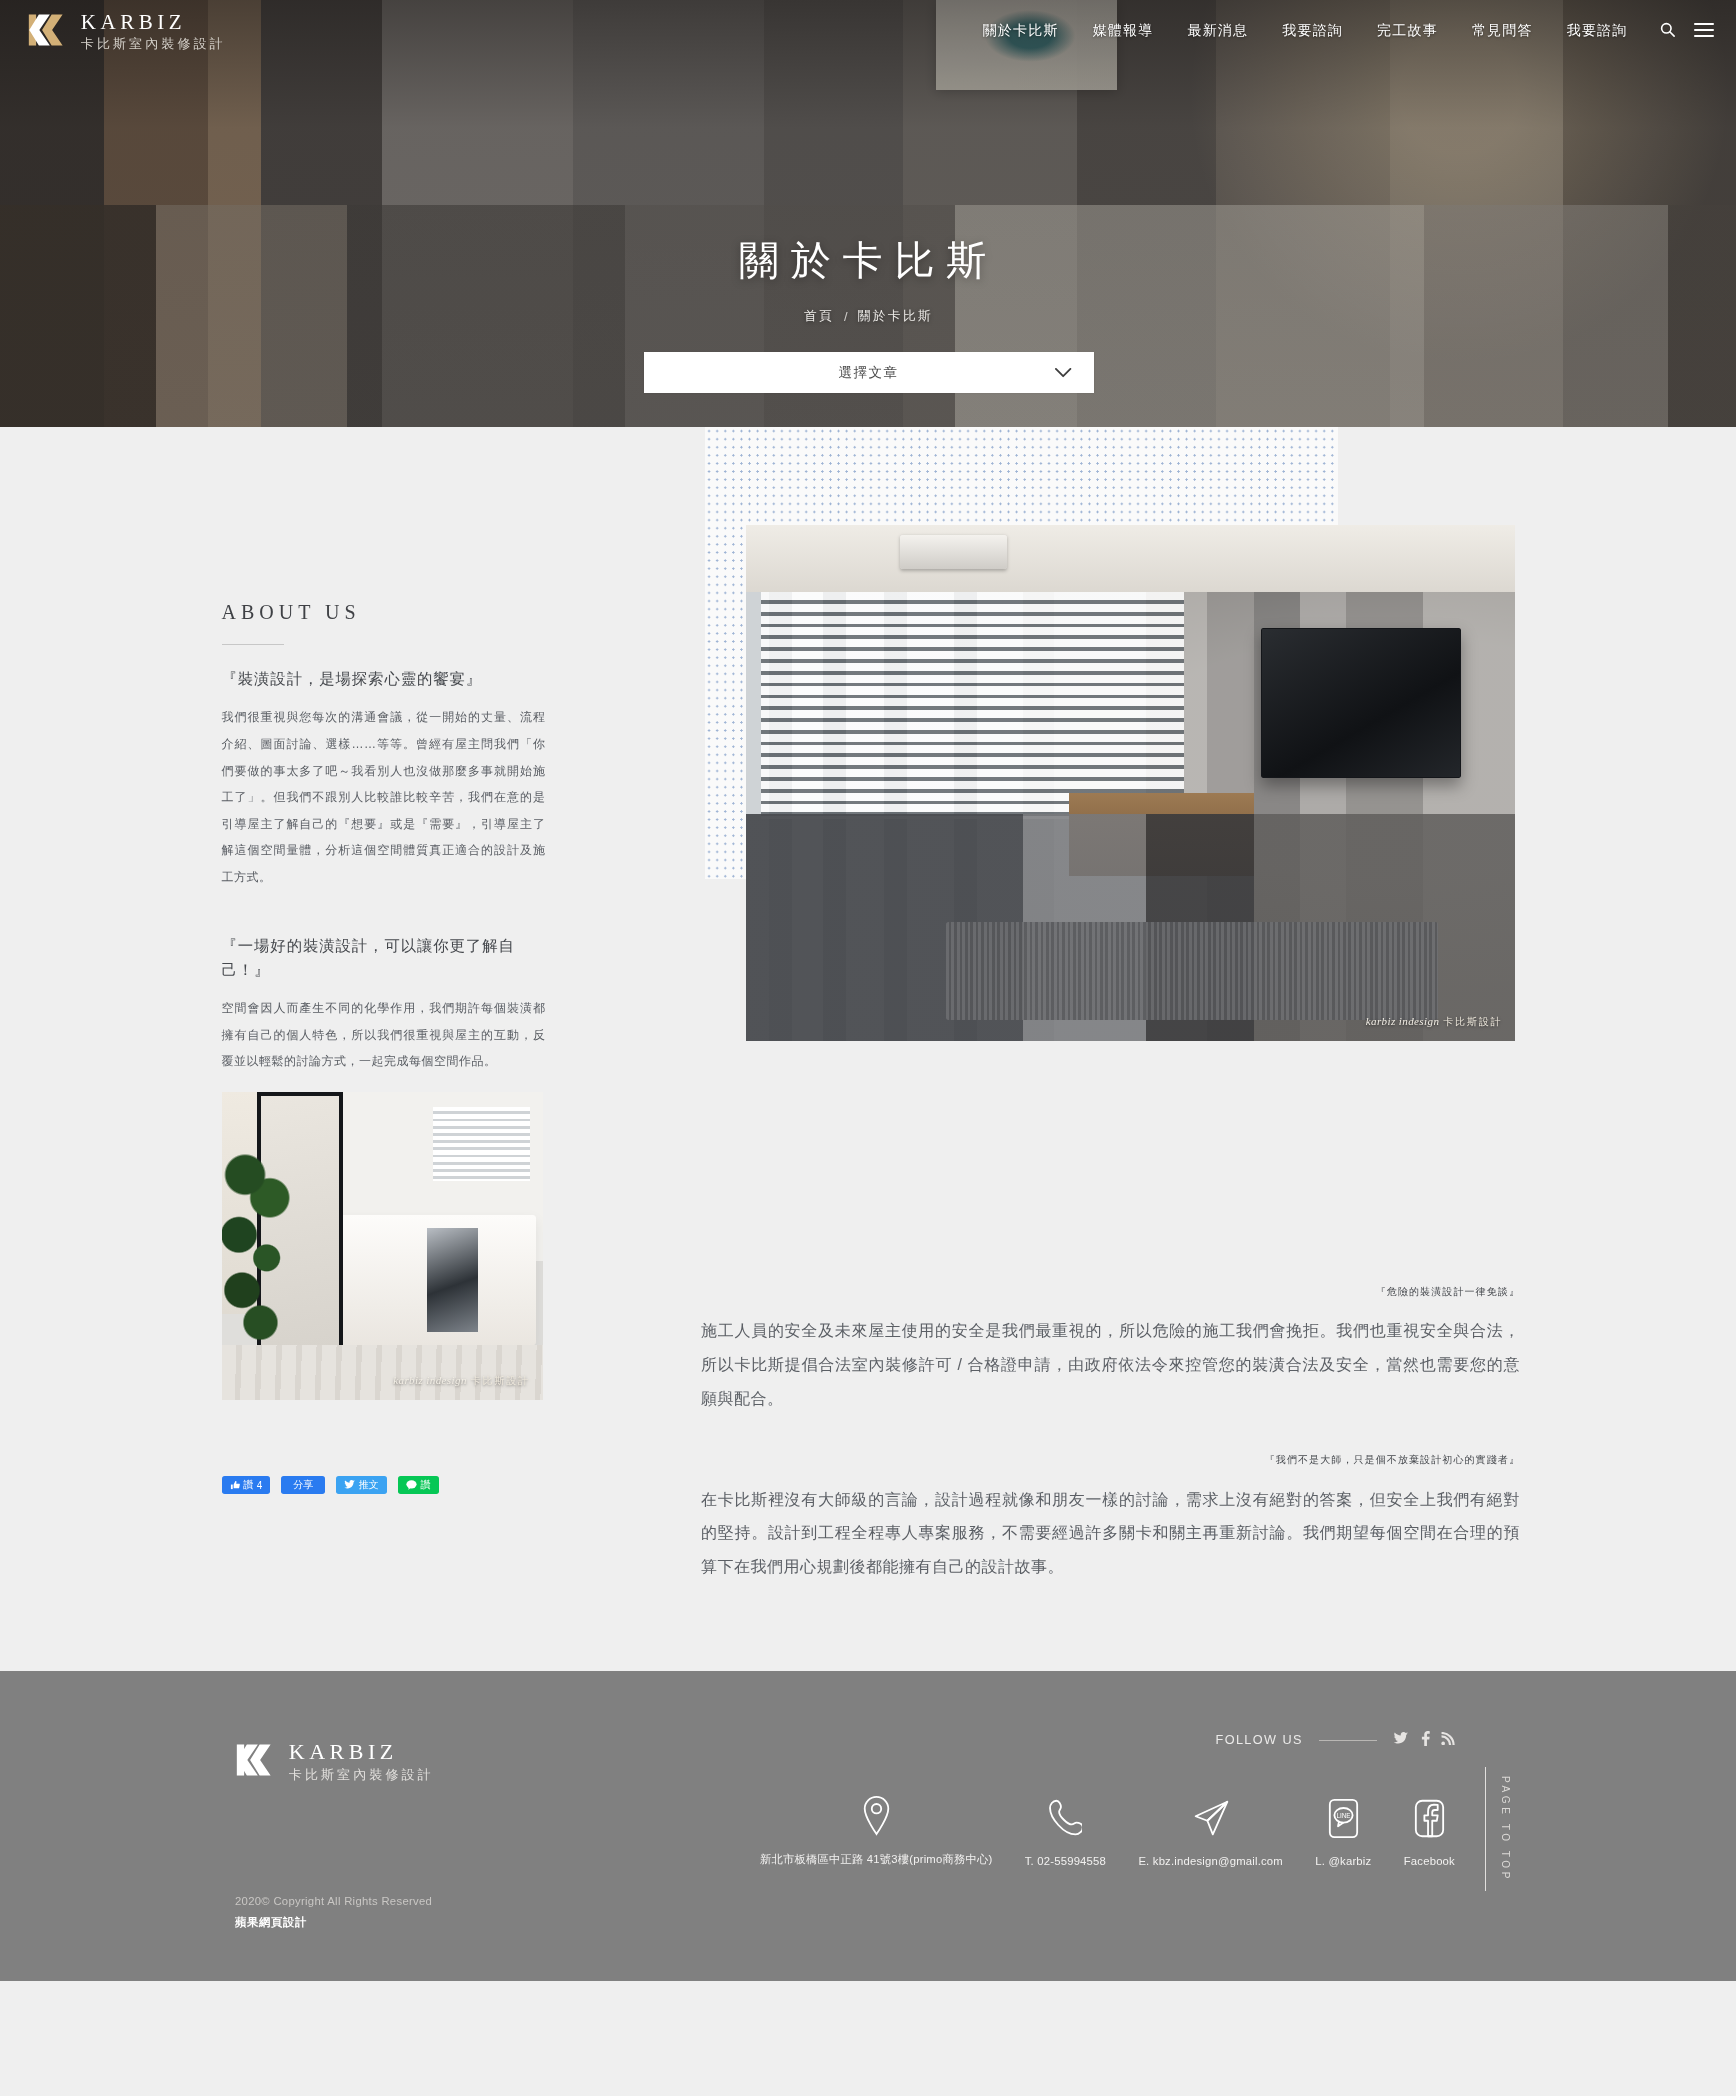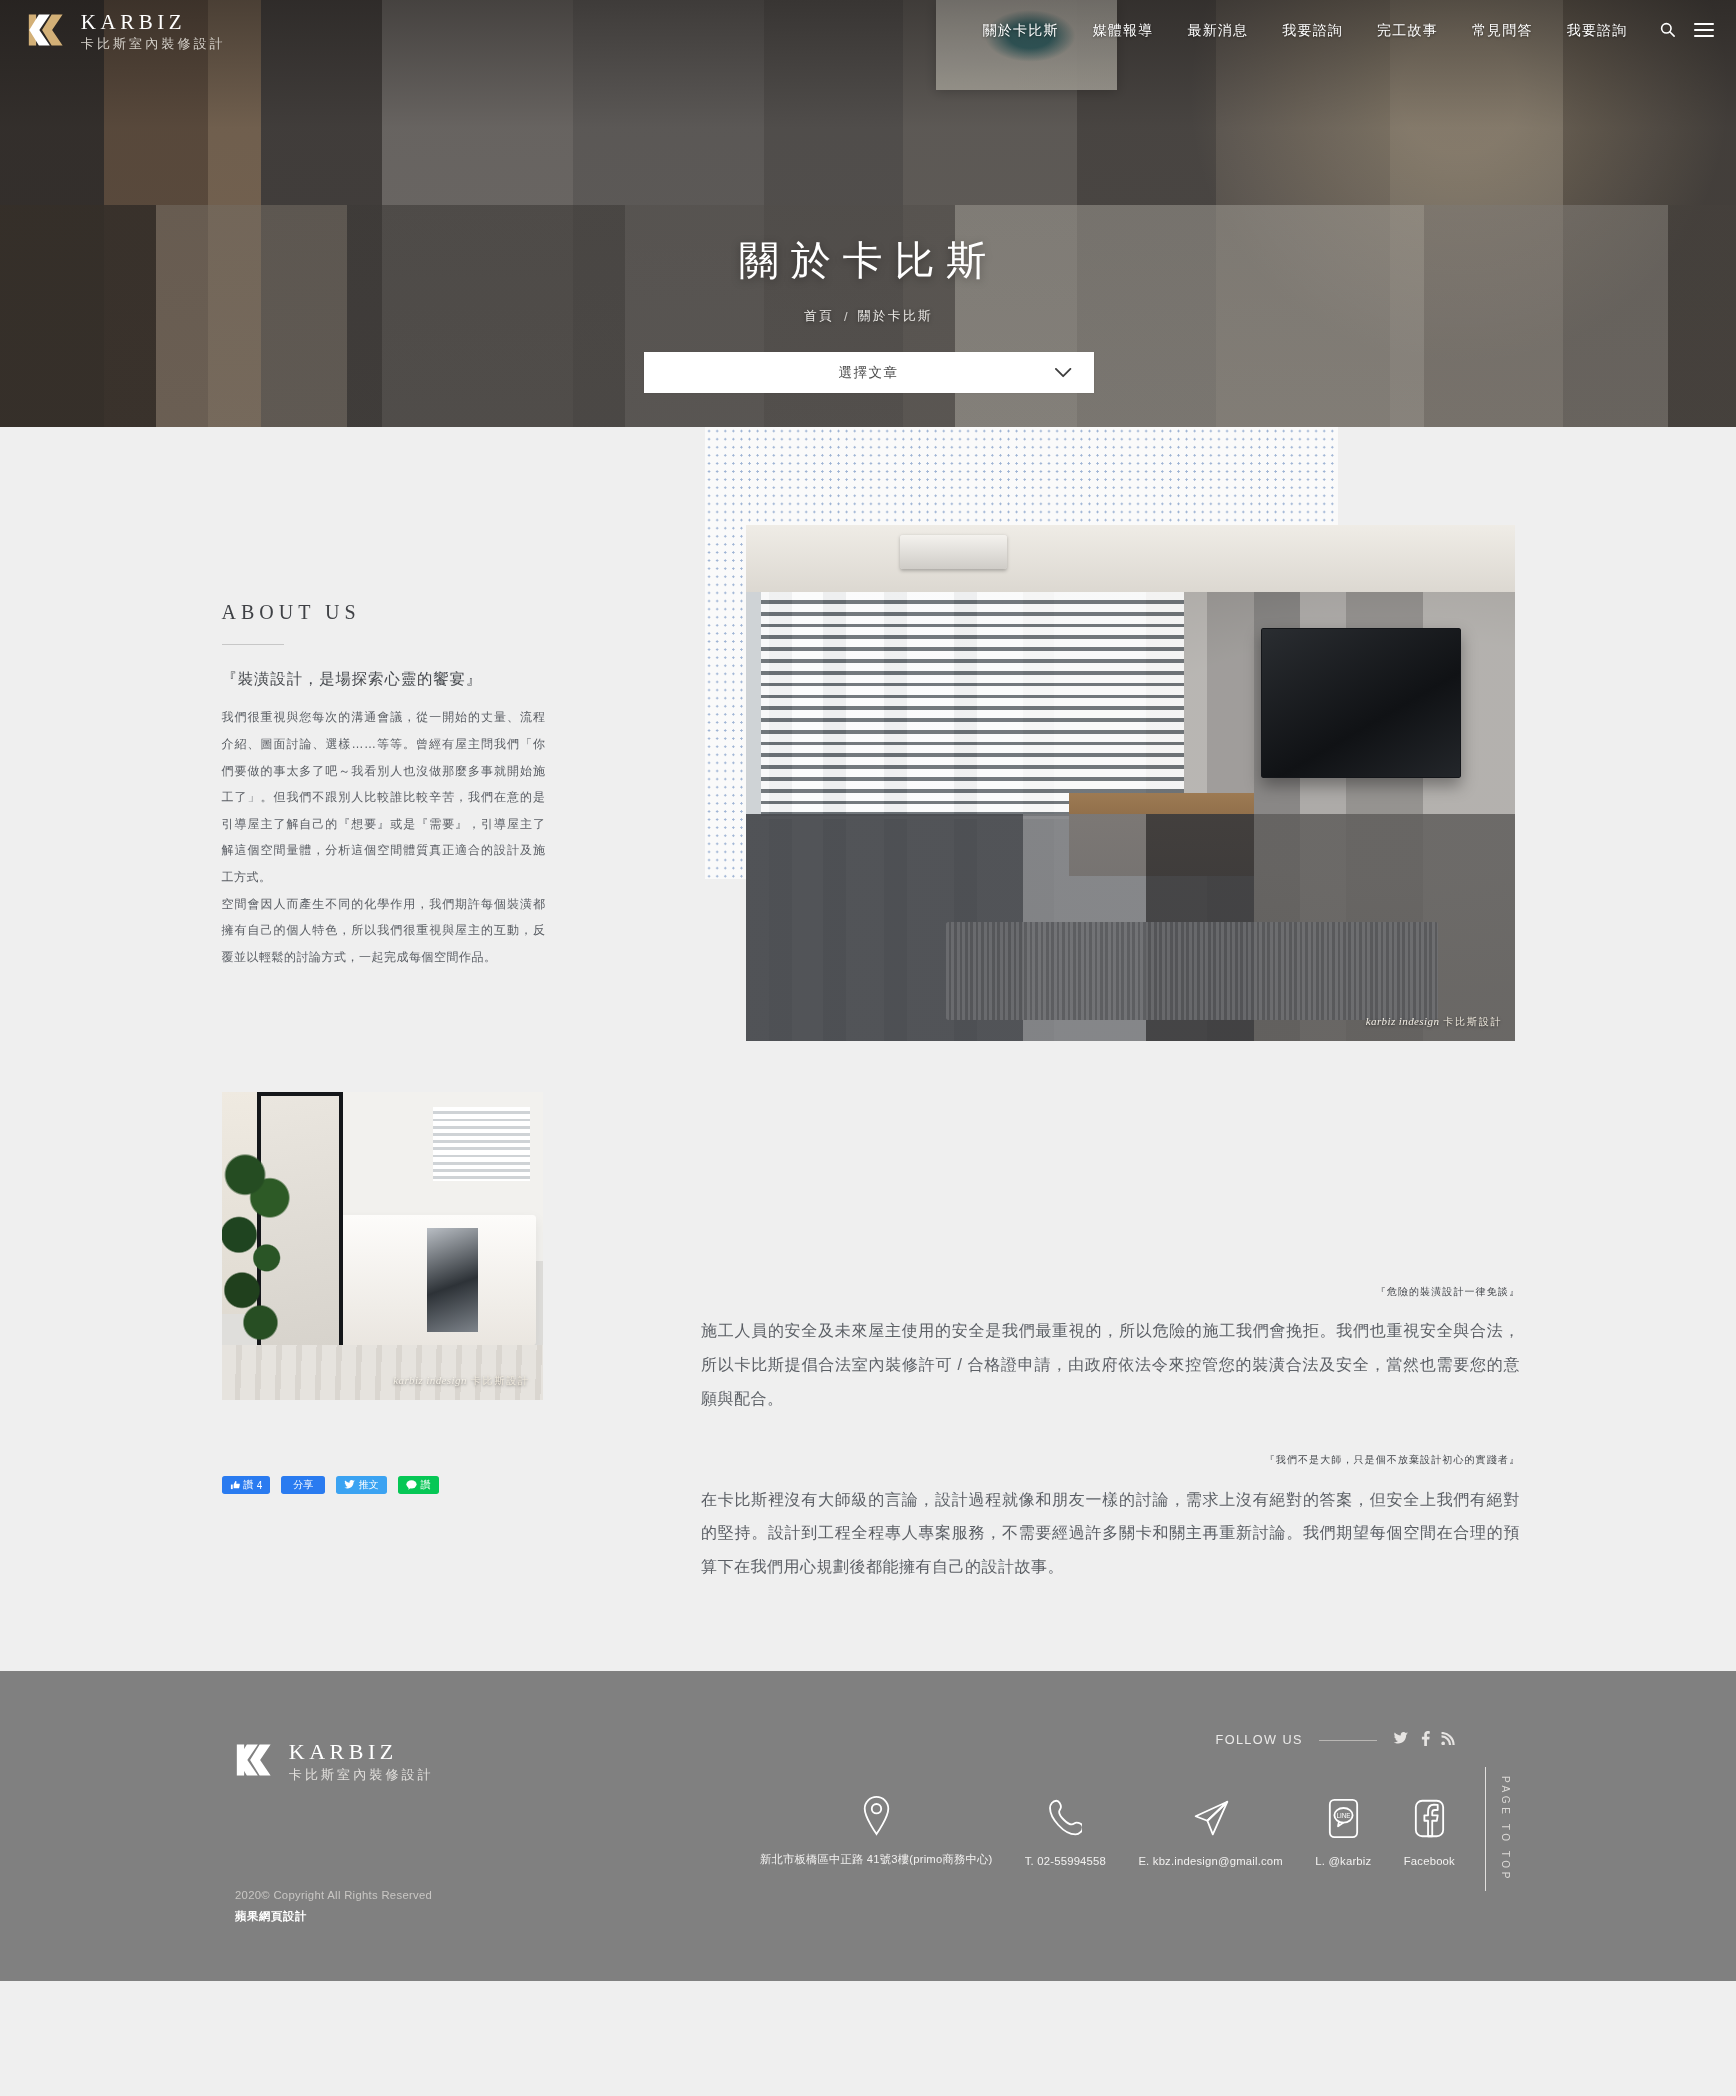--- a/index.html
+++ b/index.html
@@ -331,21 +331,21 @@
     position: relative;
     width: 1737px; height: 310px;
     background: #808080; color: #fff;
     overflow: hidden;
   }
   .fwrap { width: 1303px; margin: 0 auto; position: relative; height: 100%; }
 
   .fbrand { position: absolute; left: 18px; top: 68px; display: flex; align-items: center; gap: 11.8px; }
   .fbrand .brand-name { font-size: 22px; letter-spacing: 4.5px; }
   .fbrand .brand-sub { color: #e3e1de; }
-  .fcopy { position: absolute; left: 18px; top: 218px; }
+  .fcopy { position: absolute; left: 18px; top: 224px; }
   .fcopy .c1 { font-size: 11.3px; color: #c9c7c4; letter-spacing: 0.3px; }
   .fcopy .c2 { font-size: 11.3px; color: #fff; font-weight: 700; margin-top: 8.1px; letter-spacing: 0.7px; }
 
   .follow { position: absolute; right: 65px; top: 60px; display: flex; align-items: center; gap: 16.3px; }
   .follow .ftxt { font-size: 12.7px; letter-spacing: 1.4px; color: #ecebea; }
   .follow .fline { width: 58px; height: 0.9px; background: #b9b7b4; }
   .follow .fsoc { display: flex; align-items: center; gap: 11.8px; }
   .follow .fsoc span { cursor: pointer; display: block; }
 
   .contacts {
@@ -436,20 +436,21 @@
   <div class="wrap">
 
     <section class="block1">
       <div class="dotgrid"></div>
 
       <div class="about">
         <h2>ABOUT US</h2>
         <div class="rule"></div>
         <p class="lead">『裝潢設計，是場探索心靈的饗宴』</p>
         <p class="para">我們很重視與您每次的溝通會議，從一開始的丈量、流程介紹、圖面討論、選樣……等等。曾經有屋主問我們「你們要做的事太多了吧～我看別人也沒做那麼多事就開始施工了」。但我們不跟別人比較誰比較辛苦，我們在意的是引導屋主了解自己的『想要』或是『需要』，引導屋主了解這個空間量體，分析這個空間體質真正適合的設計及施工方式。</p>
+        <p class="lead para2-head">『一場好的裝潢設計，可以讓你更了解自己！』</p>
         <p class="para">空間會因人而產生不同的化學作用，我們期許每個裝潢都擁有自己的個人特色，所以我們很重視與屋主的互動，反覆並以輕鬆的討論方式，一起完成每個空間作品。</p>
       </div>
 
       <figure class="photo photo-living">
         <span class="ceiling"></span>
         <span class="window"></span>
         <span class="ac"></span>
         <span class="tv"></span>
         <span class="cabinet"></span>
         <span class="sofa"></span>

